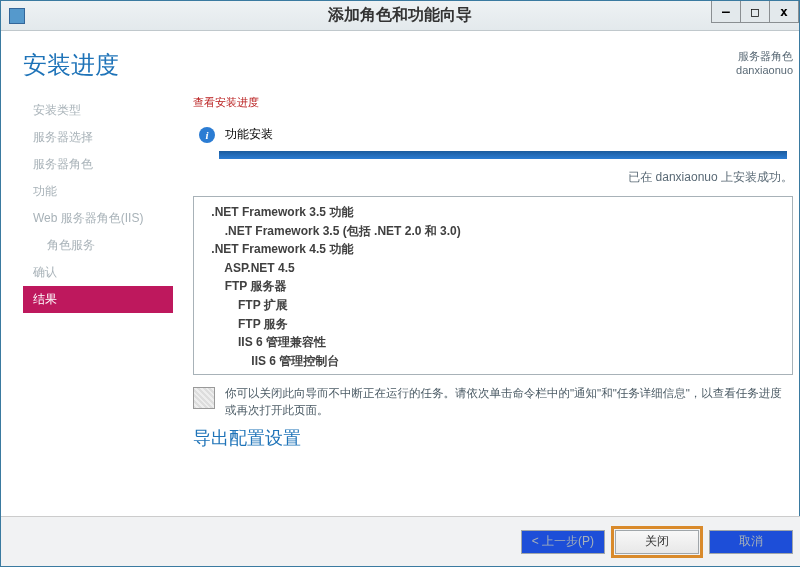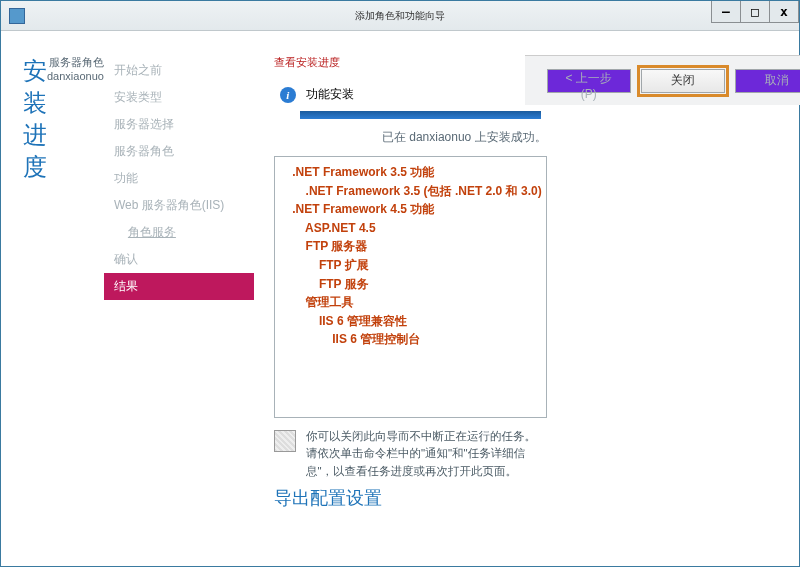--- a/index.html
+++ b/index.html
@@ -31,21 +31,22 @@
   width: 16px; height: 16px;
   margin-left: 8px;
   background: #5599cc;
   border: 1px solid #336699;
 }
 .titlebar-title {
   position: absolute;
   left: 50%;
   transform: translateX(-50%);
   color: #333;
-  font-size: 10px;
+  font-size: 16px;
+  font-weight: bold;
 }
 .win-buttons {
   position: absolute;
   right: 0; top: 0;
   display: flex;
 }
 .win-btn {
   width: 30px; height: 22px;
   border: 1px solid #8a8f92;
   border-top: none;
@@ -54,23 +55,22 @@
   align-items: center;
   justify-content: center;
   font-family: monospace;
   font-size: 13px;
   font-weight: bold;
   margin-left: -1px;
 }
 .content {
   flex: 1;
   display: flex;
-  flex-direction: row;
+  flex-direction: column;
   padding: 18px 6px 0 22px;
-  margin-top: 6px;
 }
 .header-row {
   display: flex;
   justify-content: space-between;
   align-items: flex-start;
   margin-bottom: 14px;
 }
 .page-title {
   color: #1e73b8;
   font-size: 24px;
@@ -91,21 +91,21 @@
   width: 150px;
   flex-shrink: 0;
   padding-top: 2px;
 }
 .sidebar-item {
   padding: 5px 10px;
   color: #a8b2b8;
   font-size: 12px;
   cursor: default;
 }
-.sidebar-item.indent { padding-left: 24px; text-decoration: underline; }
+.sidebar-item.indent { padding-left: 24px; }
 .sidebar-item.active {
   background: #be185d;
   color: #fff;
 }
 .main {
   flex: 1;
   display: flex;
   flex-direction: column;
   min-width: 0;
 }
@@ -141,26 +141,26 @@
 }
 .done-msg {
   color: #5a6a76;
   font-size: 12px;
   padding-left: 26px;
   margin-bottom: 10px;
   text-align: right;
 }
 .feature-box {
   border: 1px solid #a8b2b8;
-  height: 262px;
+  height: 179px;
   overflow-y: scroll;
   padding: 6px 4px;
   font-size: 12px;
   line-height: 1.55;
-  color: #c2410c;
+  color: #404040;
   margin-bottom: 10px;
 }
 .fl { white-space: pre; }
 .b { font-weight: bold; }
 .note-row {
   display: flex;
   gap: 10px;
   align-items: flex-start;
   margin-bottom: 6px;
 }
@@ -197,21 +197,21 @@
   min-width: 84px;
   height: 24px;
   border: 1px solid #a0a6aa;
   background: linear-gradient(#f8f8f8,#e8e8e8);
   font-size: 12px;
   color: #333;
   padding: 0 10px;
 }
 .btn[disabled] {
   color: #a8b2b8;
-  background: #6d28d9;
+  background: #1d4ed8;
 }
 .btn.primary-highlight {
   outline: 3px solid #d98a2b;
   outline-offset: 1px;
 }
 ::-webkit-scrollbar { width: 17px; background: #efefef; }
 ::-webkit-scrollbar-thumb { background: #c6c6c6; border: 1px solid #a8a8a8; }
 ::-webkit-scrollbar-button { height: 17px; background: #efefef; border: 1px solid #c6c6c6; }
 </style>
 </head>
@@ -232,21 +232,20 @@
     <div class="header-row">
       <div class="page-title">安装进度</div>
       <div class="target-box">
         <div>服务器角色</div>
         <div>danxiaonuo</div>
       </div>
     </div>
 
     <div class="body-row">
       <div class="sidebar">
-        <div class="sidebar-item">开始之前</div>
         <div class="sidebar-item">安装类型</div>
         <div class="sidebar-item">服务器选择</div>
         <div class="sidebar-item">服务器角色</div>
         <div class="sidebar-item">功能</div>
         <div class="sidebar-item">Web 服务器角色(IIS)</div>
         <div class="sidebar-item indent">角色服务</div>
         <div class="sidebar-item">确认</div>
         <div class="sidebar-item active">结果</div>
       </div>
 
@@ -261,21 +260,20 @@
         <div class="done-msg">已在 danxiaonuo 上安装成功。</div>
 
         <div class="feature-box" id="feature-box">
             <div class="fl b">    .NET Framework 3.5 功能</div>
             <div class="fl b">        .NET Framework 3.5 (包括 .NET 2.0 和 3.0)</div>
             <div class="fl b">    .NET Framework 4.5 功能</div>
             <div class="fl b">        ASP.NET 4.5</div>
             <div class="fl b">        FTP 服务器</div>
             <div class="fl b">            FTP 扩展</div>
             <div class="fl b">            FTP 服务</div>
-            <div class="fl b">        管理工具</div>
             <div class="fl b">            IIS 6 管理兼容性</div>
             <div class="fl b">                IIS 6 管理控制台</div>
           </div>
 
         <div class="note-row">
           <div class="note-icon"></div>
           <div class="note-text">你可以关闭此向导而不中断正在运行的任务。请依次单击命令栏中的"通知"和"任务详细信息"，以查看任务进度或再次打开此页面。</div>
         </div>
         <a class="export-link">导出配置设置</a>
       </div>

